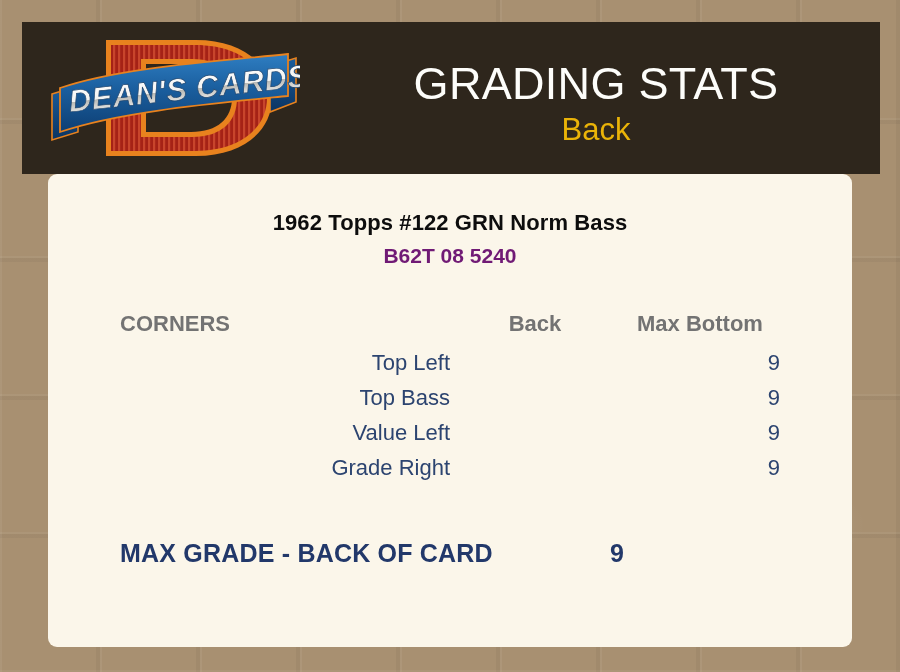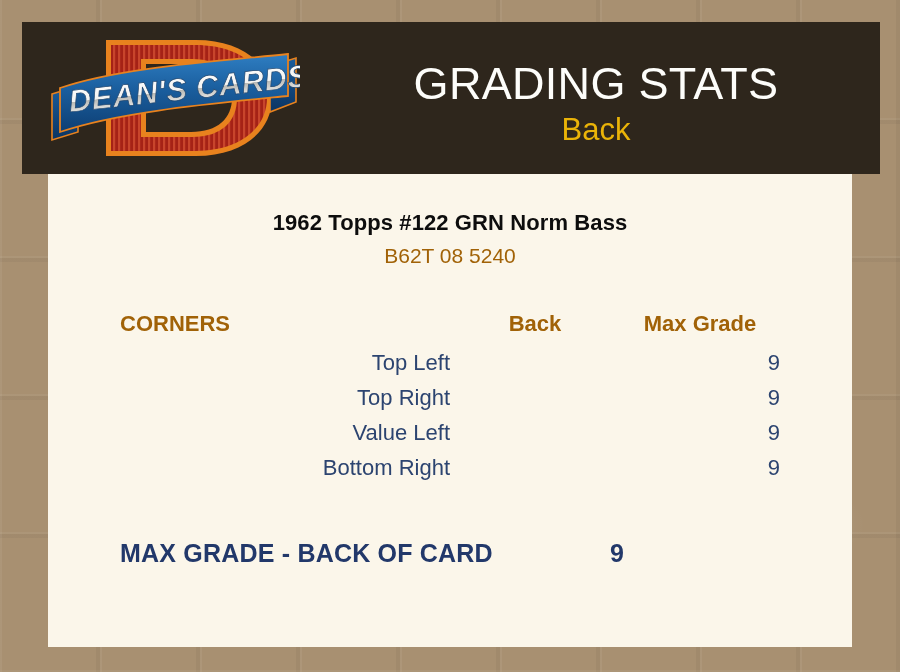--- a/index.html
+++ b/index.html
@@ -96,36 +96,37 @@
 
   
   #content-panel {
     position: absolute;
     left: 48px;
     top: 174px;
     width: 804px;
     height: 473px;
     background: #fbf6ea;
     z-index: 2;
+    border-radius: 9px;
   }
 
   #card-title {
     margin-top: 36px;
     text-align: center;
     color: #0d0d0d;
     font-size: 22px;
     font-weight: bold;
     letter-spacing: 0.1px;
   }
   #card-subtitle {
     margin-top: 8px;
     text-align: center;
-    color: #a16207;
+    color: #701a75;
     font-size: 21px;
-    font-weight: normal;
+    font-weight: bold;
   }
 
   
   #stats-table {
     margin: 38px auto 0 auto;
     width: 660px;
     border-collapse: collapse;
     color: #22386a;
   }
   #stats-table th, #stats-table td {
@@ -133,21 +134,21 @@
     font-size: 22px;
     line-height: 35px;
     vertical-align: top;
   }
   .col-label  { width: 330px; text-align: left; }
   .col-value  { width: 170px; text-align: center; }
   .col-max    { width: 160px; text-align: center; }
 
   #stats-table thead th {
     font-weight: bold;
-    color: #a16207;
+    color: #737373;
     padding-bottom: 4px;
   }
   #stats-table tbody td {
     font-weight: normal;
     color: #2c4470;
     text-align: right;
   }
   .row-label { padding-left: 52px !important; }
 
   
@@ -227,41 +228,41 @@
 <div id="content-panel">
 
   <div id="card-title">1962 Topps #122 GRN Norm Bass</div>
   <div id="card-subtitle">B62T 08 5240</div>
 
   <table id="stats-table">
     <thead>
       <tr>
         <th class="col-label">CORNERS</th>
         <th class="col-value">Back</th>
-        <th class="col-max">Max Grade</th>
+        <th class="col-max">Max Bottom</th>
       </tr>
     </thead>
     <tbody id="stats-body">
         <tr>
           <td class="col-label row-label">Top Left</td>
           <td class="col-value"></td>
           <td class="col-max">9</td>
         </tr>
         <tr>
-          <td class="col-label row-label">Top Right</td>
+          <td class="col-label row-label">Top Bass</td>
           <td class="col-value"></td>
           <td class="col-max">9</td>
         </tr>
         <tr>
           <td class="col-label row-label">Value Left</td>
           <td class="col-value"></td>
           <td class="col-max">9</td>
         </tr>
         <tr>
-          <td class="col-label row-label">Bottom Right</td>
+          <td class="col-label row-label">Grade Right</td>
           <td class="col-value"></td>
           <td class="col-max">9</td>
         </tr>
       </tbody>
   </table>
 
   <div id="summary-row">
     <div id="summary-label">MAX GRADE - BACK OF CARD</div>
     <div id="summary-value">9</div>
   </div>

